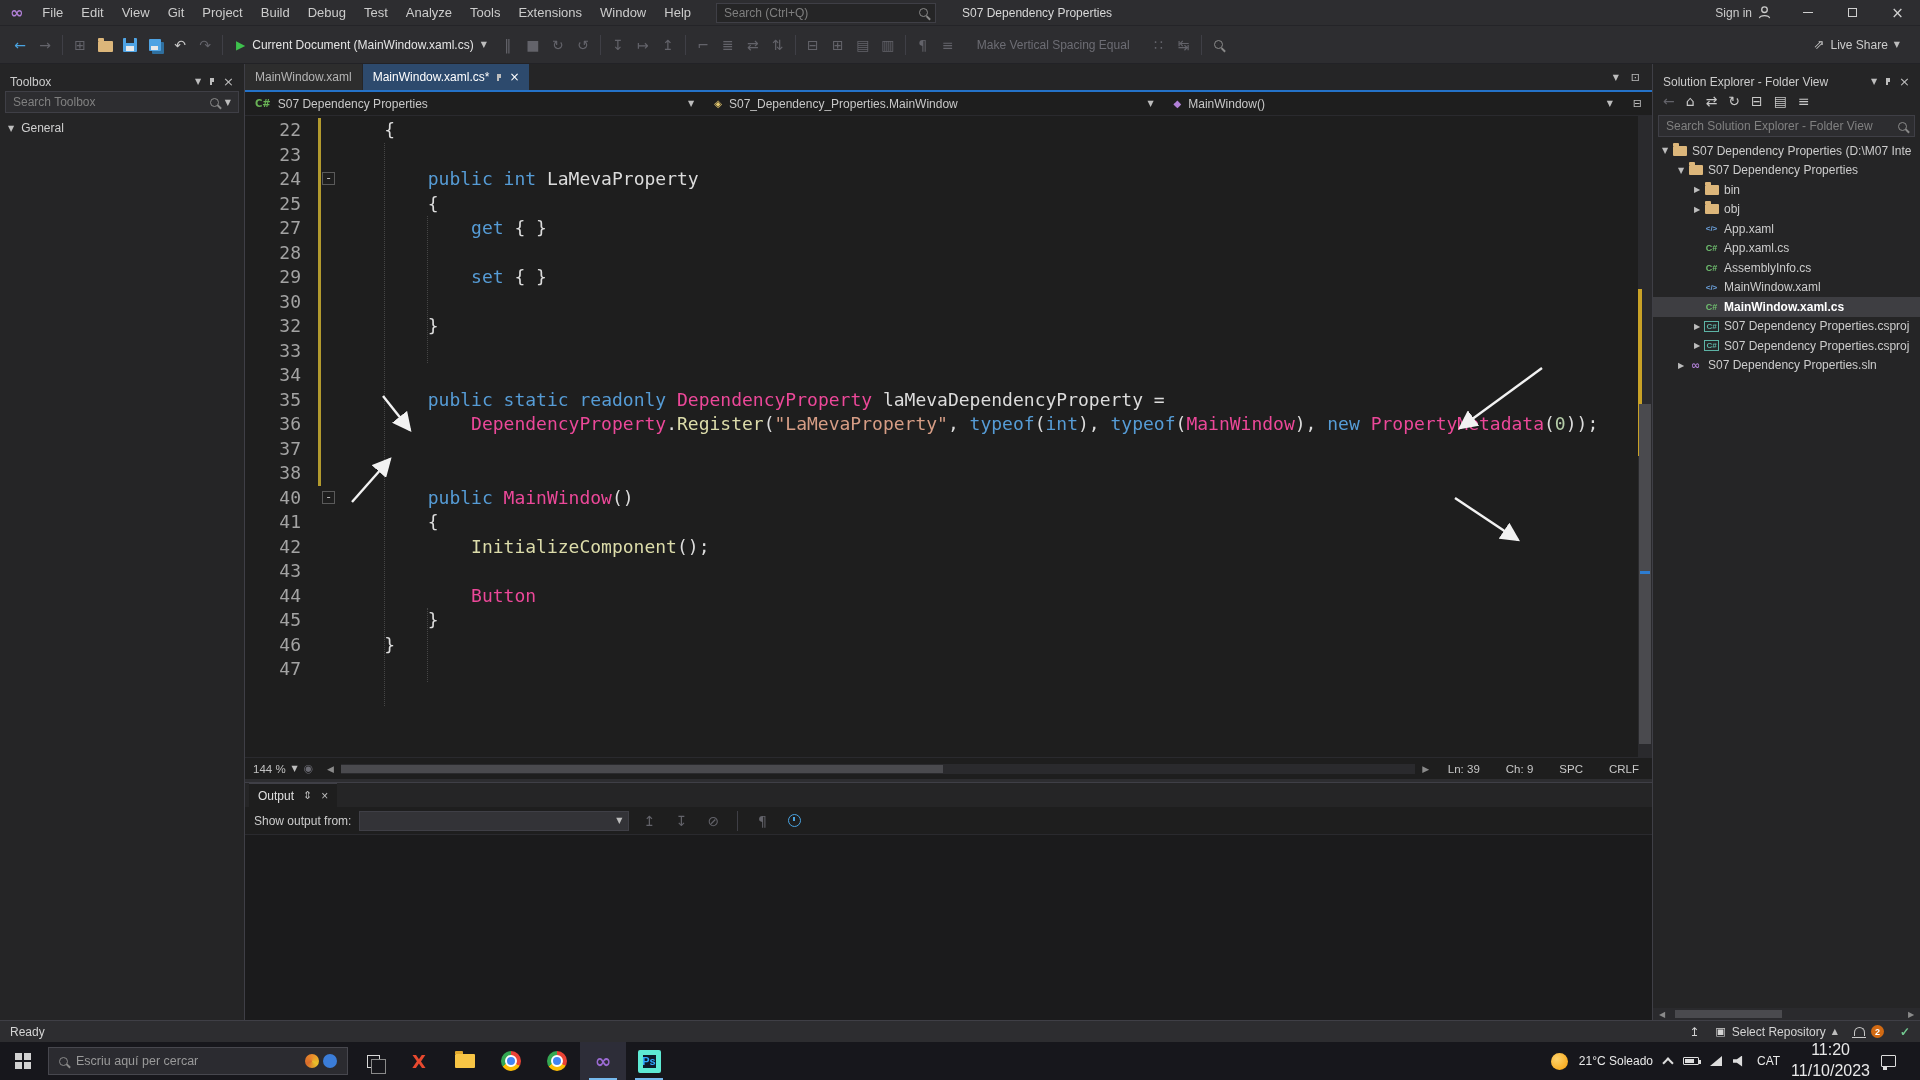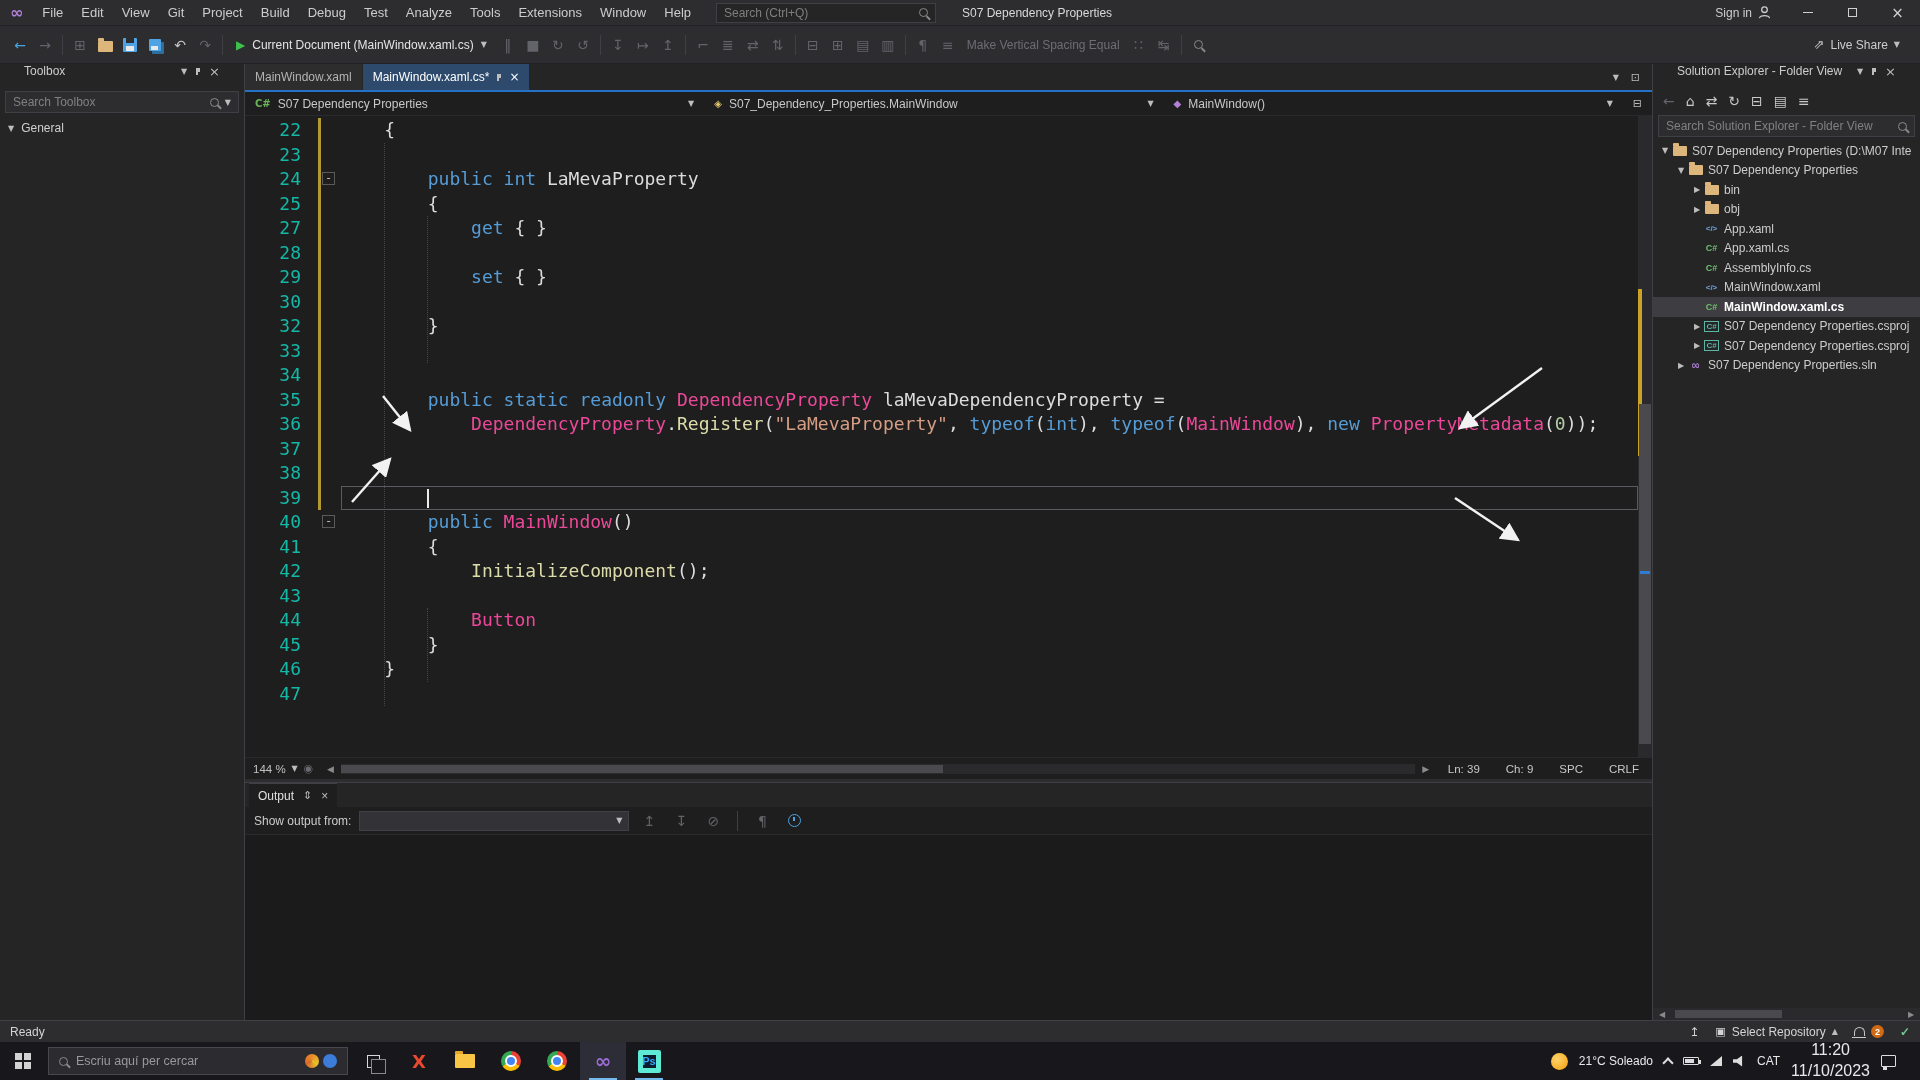--- a/index.html
+++ b/index.html
@@ -27,36 +27,36 @@
   
   #toolbar{position:absolute;left:0;top:26px;width:1920px;height:38px;background:#2d2d30;
     border-bottom:1px solid #222226;display:flex;align-items:center;padding:0 8px;gap:1px}
   .tb-ico{min-width:24px;height:26px;display:flex;align-items:center;justify-content:center;
     font-size:14px;color:#c8c8c8;font-family:"DejaVu Sans",sans-serif}
   .tb-ico.dim{color:#63636a}
   .tb-sep{width:1px;height:20px;background:#3f3f46;margin:0 4px;align-self:center}
   #run-button{display:flex;align-items:center;gap:7px;padding:3px 8px;color:#e4e4e4}
   #run-button .play{color:#3ec14d;font-size:12px;font-family:"DejaVu Sans",sans-serif}
   .dd-caret{font-size:8px;color:#bdbdbd;font-family:"DejaVu Sans",sans-serif}
-  #spacing-label{color:#6d6d74;margin:0 6px;white-space:nowrap}
+  #spacing-label{color:#6d6d74;margin:0 16px;white-space:nowrap}
   #liveshare{margin-left:auto;display:flex;align-items:center;gap:6px;padding:0 12px;color:#cccccc}
   .ico-save{width:14px;height:14px;background:#4fa3e3;border-radius:1px;position:relative;display:inline-block}
   .ico-save::before{content:"";position:absolute;left:3px;top:0;width:8px;height:5px;background:#2d2d30}
   .ico-save::after{content:"";position:absolute;left:3px;bottom:1px;width:8px;height:5px;background:#e9e9e9}
   .ico-saveall{width:12px;height:12px;background:#4fa3e3;border-radius:1px;position:relative;display:inline-block;box-shadow:3px 3px 0 #2f6f9e}
   .ico-saveall::after{content:"";position:absolute;left:2px;bottom:1px;width:7px;height:4px;background:#e9e9e9}
   .ico-folder-sm{width:15px;height:11px;background:#dcb67a;border-radius:1px;position:relative;display:inline-block;margin-top:3px}
   .ico-folder-sm::before{content:"";position:absolute;top:-3px;left:0;width:6px;height:3px;background:#dcb67a;border-radius:1px 1px 0 0}
 
   
   #main{position:absolute;left:0;top:64px;width:1920px;height:956px;display:flex}
 
   
   #toolbox{width:245px;background:#252526;border-right:1px solid #3f3f46;display:flex;flex-direction:column;flex:none}
-  .panel-head{height:25px;display:flex;align-items:flex-start;padding:0 24px;color:#cccccc}
+  .panel-head{height:25px;display:flex;align-items:flex-end;padding:0 10px;color:#cccccc}
   .ph-icons{margin-left:auto;display:flex;gap:9px;color:#bdbdbd;align-items:center;font-family:"DejaVu Sans",sans-serif}
   .ico-pin{width:4px;height:7px;border-left:2px solid #bdbdbd;border-top:4px solid #bdbdbd;display:inline-block}
   .searchbox{margin:2px 5px;height:22px;background:#2d2d30;border:1px solid #3f3f46;display:flex;
     align-items:center;padding:0 7px;color:#808080;gap:6px;flex:none}
   .searchbox .grow{flex:1;overflow:hidden;white-space:nowrap}
   #toolbox-general{display:flex;align-items:center;gap:7px;padding:6px 8px;color:#d0d0d0}
   #toolbox-empty{margin:24px 26px;color:#b6b6b6;font-size:11.5px;text-align:center;line-height:1.45}
 
   
   #center{flex:1;display:flex;flex-direction:column;background:#1e1e1e;min-width:0}
@@ -68,21 +68,21 @@
   #crumbs{height:24px;background:#1e1e1e;border-bottom:1px solid #2a2a2e;display:flex;align-items:stretch;flex:none}
   .crumb{flex:1;display:flex;align-items:center;gap:7px;padding:0 10px;color:#c8c8c8;overflow:hidden;white-space:nowrap}
   .crumb .dd-caret{margin-left:auto}
   .crumb-ico{font-size:10px;font-weight:bold;font-family:"DejaVu Sans",sans-serif;flex:none}
   #crumbs-right{display:flex;align-items:center;padding:0 10px;color:#bdbdbd;font-family:"DejaVu Sans",sans-serif}
 
   
   #editor{flex:1;position:relative;background:#1e1e1e;overflow:hidden}
   #code-lines{position:absolute;left:0;top:2px;right:14px}
   .code-row{display:flex;height:24.5px;font-family:"DejaVu Sans Mono",monospace;font-size:18px;line-height:24.5px}
-  .ln{width:70px;padding-right:14px;text-align:right;color:#14b8a6;flex:none}
+  .ln{width:70px;padding-right:14px;text-align:right;color:#a3a3a3;flex:none}
   .mg{width:26px;flex:none;position:relative}
   .chgbar{position:absolute;left:3px;top:0;width:3px;height:100%;background:#b29a2e}
   .foldbox{position:absolute;left:7px;top:5px;width:13px;height:13px;border:1px solid #5a5a5a;background:#1e1e1e;
     color:#b8b8b8;font-size:12px;line-height:10px;text-align:center}
   .ctext{position:relative;flex:1;white-space:pre;color:#dcdcdc}
   .code-row.current .ctext{box-shadow:inset 0 0 0 1px #5a5a60}
   .caret{position:absolute;left:86.4px;top:3px;width:2px;height:19px;background:#eaeaea;animation:blink 1s steps(1) infinite}
   @keyframes blink{50%{opacity:0}}
   .tk-k{color:#569cd6}.tk-t{color:#ec4899}.tk-m{color:#dcdcaa}.tk-s{color:#d69d85}.tk-n{color:#b5cea8}.tk-p{color:#dcdcdc}
   .iguide{position:absolute;width:0;border-left:1px dotted #464646}
@@ -454,27 +454,20 @@
             </div>
             <div class="ctext"></div>
           </div>
           <div class="code-row">
             <div class="ln">38</div>
             <div class="mg">
               <span class="chgbar"></span>
             </div>
             <div class="ctext"></div>
           </div>
-          <div class="code-row current">
-            <div class="ln">39</div>
-            <div class="mg">
-              <span class="chgbar"></span>
-            </div>
-            <div class="ctext"><span class="caret"></span></div>
-          </div>
           <div class="code-row">
             <div class="ln">40</div>
             <div class="mg">
               <span class="foldbox">-</span>
             </div>
             <div class="ctext"><span class="tk-p">        </span><span class="tk-k">public</span><span class="tk-p"> </span><span class="tk-t">MainWindow</span><span class="tk-p">()</span></div>
           </div>
           <div class="code-row">
             <div class="ln">41</div>
             <div class="mg"></div>

